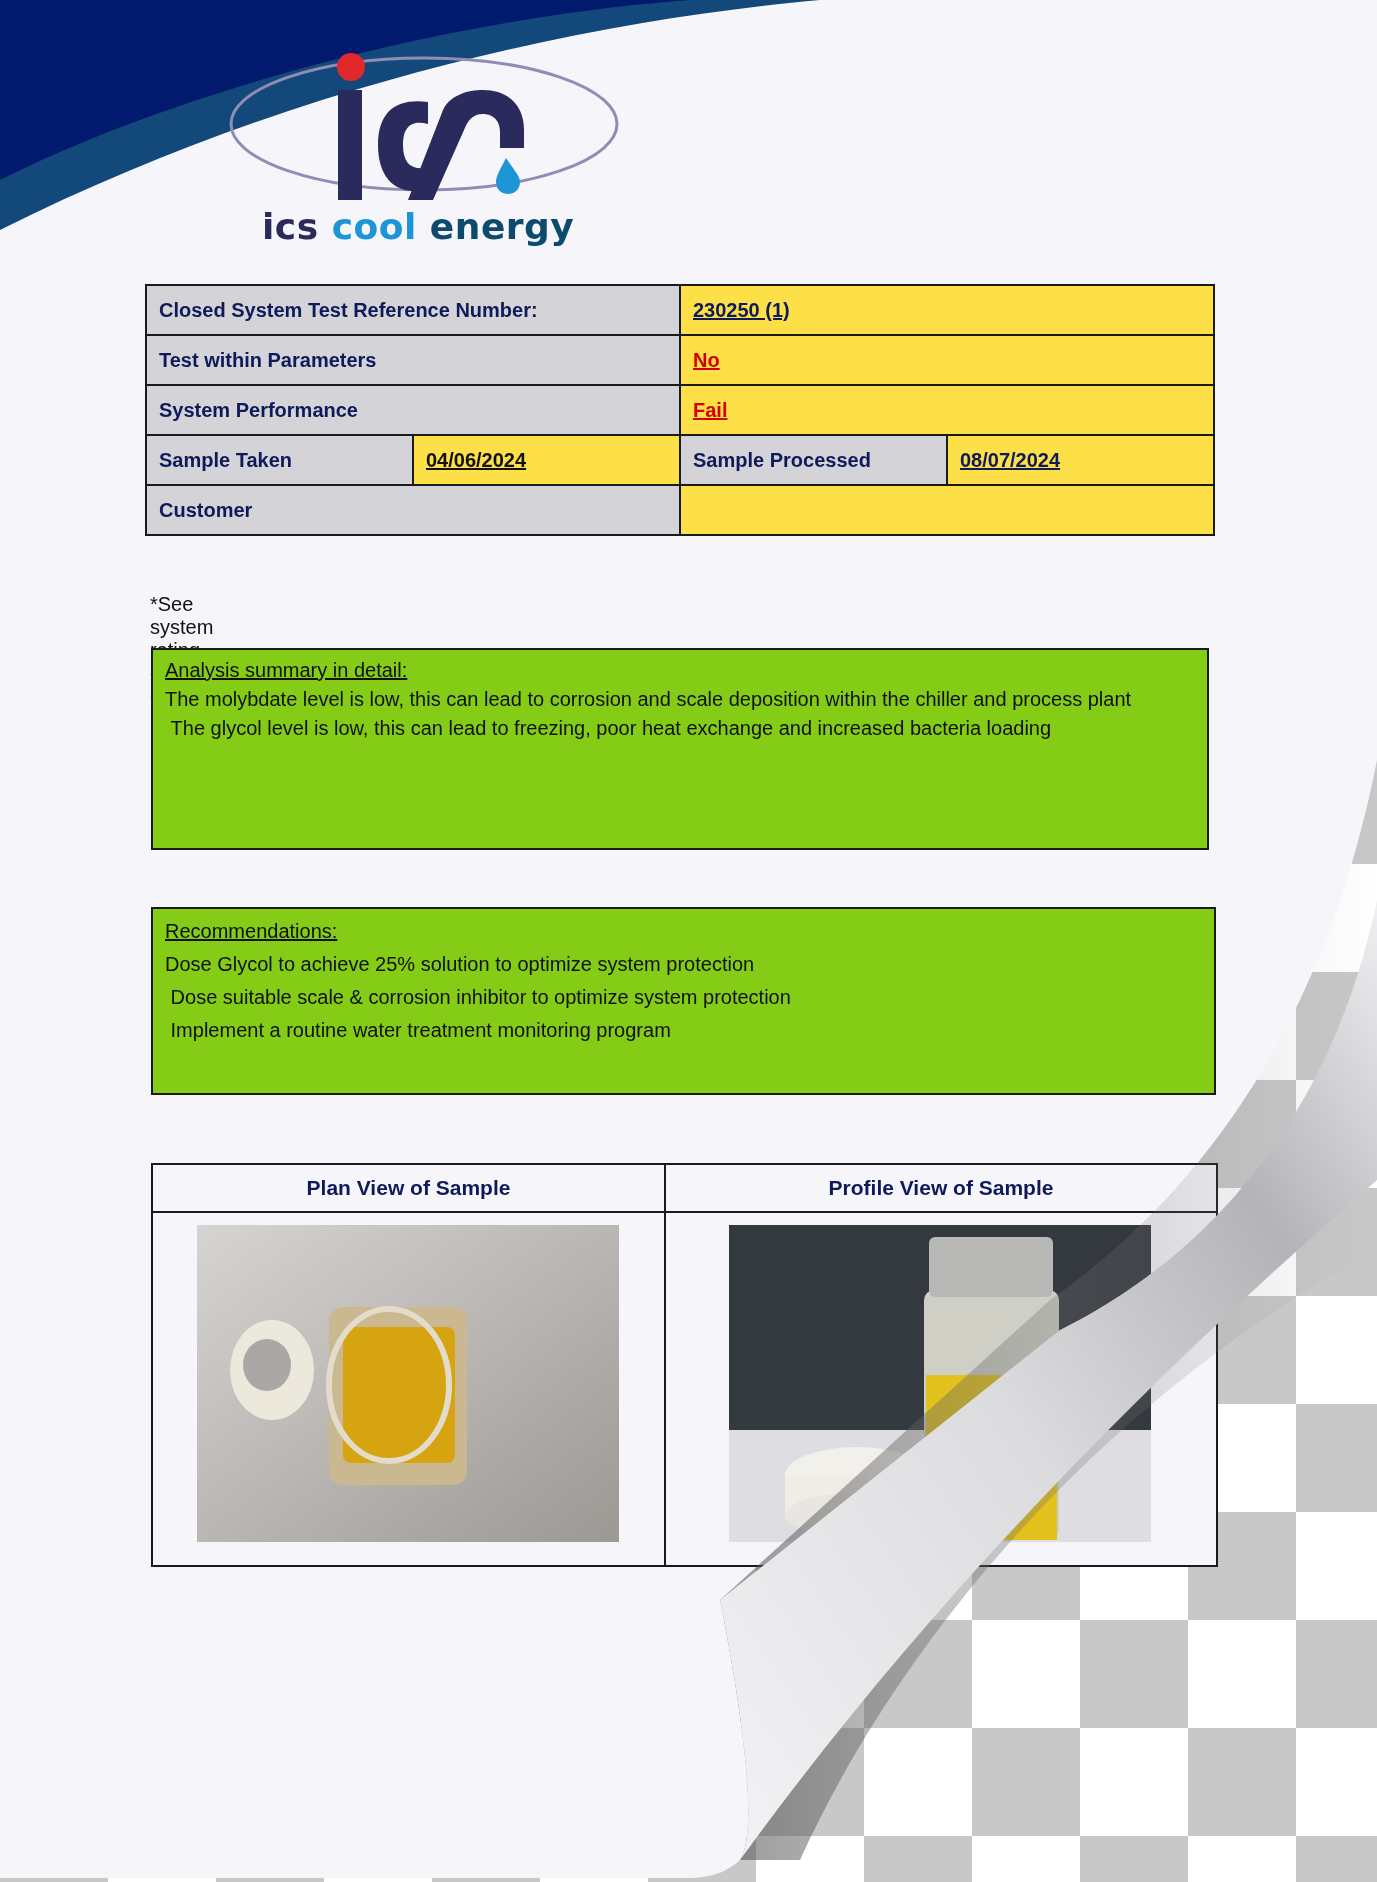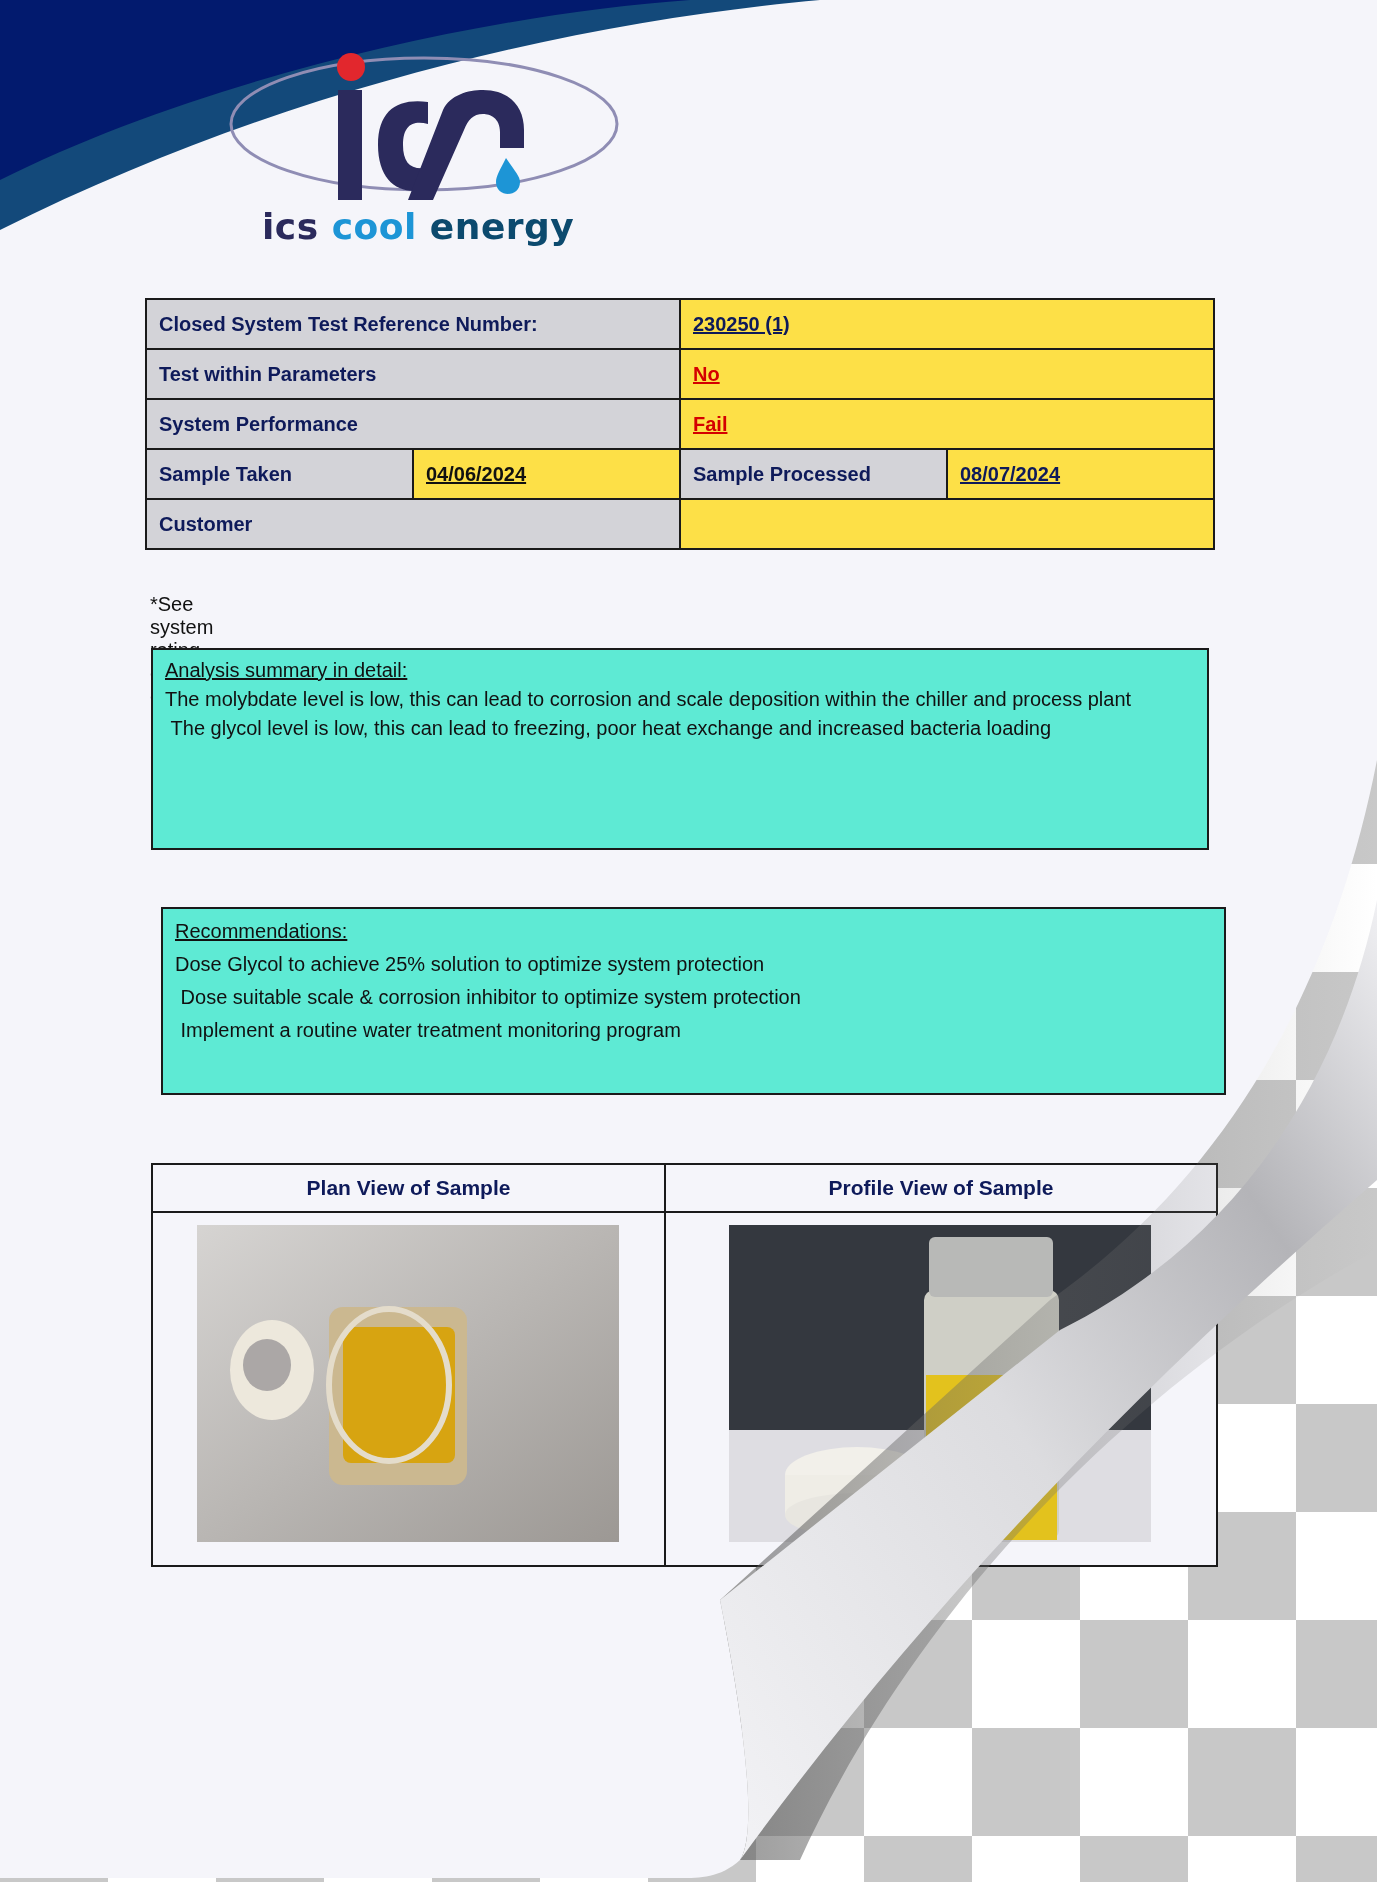--- a/index.html
+++ b/index.html
@@ -30,45 +30,45 @@
     position: absolute; left: 262px; top: 206px; z-index: 3;
     font-family: "DejaVu Sans", sans-serif; font-weight: bold; font-size: 36px; letter-spacing: 0.5px;
   }
   .logo-wordmark .w1 { color: #2b2a5c; }
   .logo-wordmark .w2 { color: #1d95d6; }
   .logo-wordmark .w3 { color: #0c4a6e; text-align: right; }
 
   .content { position: absolute; left: 0; top: 0; z-index: 3; }
 
   table.info {
-    position: absolute; left: 145px; top: 298px; width: 1068px;
+    position: absolute; left: 145px; top: 284px; width: 1068px;
     border-collapse: collapse; table-layout: fixed;
   }
   table.info td {
     border: 2px solid #1a1a1a; height: 48px; padding: 0 0 0 12px;
     font-size: 20px; font-weight: bold; color: #0e1a5a;
     font-family: "Liberation Sans", sans-serif;
   }
   table.info td.lbl { background: #d3d3d8; }
   table.info td.val { background: #fde047; text-decoration: underline; }
   table.info td.val.black { color: #111; }
   table.info td.val.red { color: #d40000; }
 
   .footnote {
     position: absolute; left: 150px; top: 593px; font-size: 20px; color: #111;
   }
 
   .box {
-    position: absolute; border: 2px solid #1a1a1a; background: #5eead4;
+    position: absolute; border: 2px solid #1a1a1a; background: #84cc16;
     padding: 6px 12px; box-sizing: border-box; font-size: 20px; color: #111; line-height: 29px;
   }
   .box .title { text-decoration: underline; }
   .box .line { white-space: pre-wrap; }
   .analysis { left: 151px; top: 648px; width: 1058px; height: 202px; }
-  .recs { left: 161px; top: 907px; width: 1065px; height: 188px; line-height: 33px; }
+  .recs { left: 151px; top: 907px; width: 1065px; height: 188px; line-height: 33px; }
 
   table.photos {
     position: absolute; left: 151px; top: 1163px; width: 1065px;
     border-collapse: collapse; table-layout: fixed;
   }
   table.photos th {
     border: 2px solid #1a1a1a; height: 44px; font-size: 21px; font-weight: bold; color: #0e1a5a;
     background: #f5f5fa;
     margin-left: 36px;
   }

